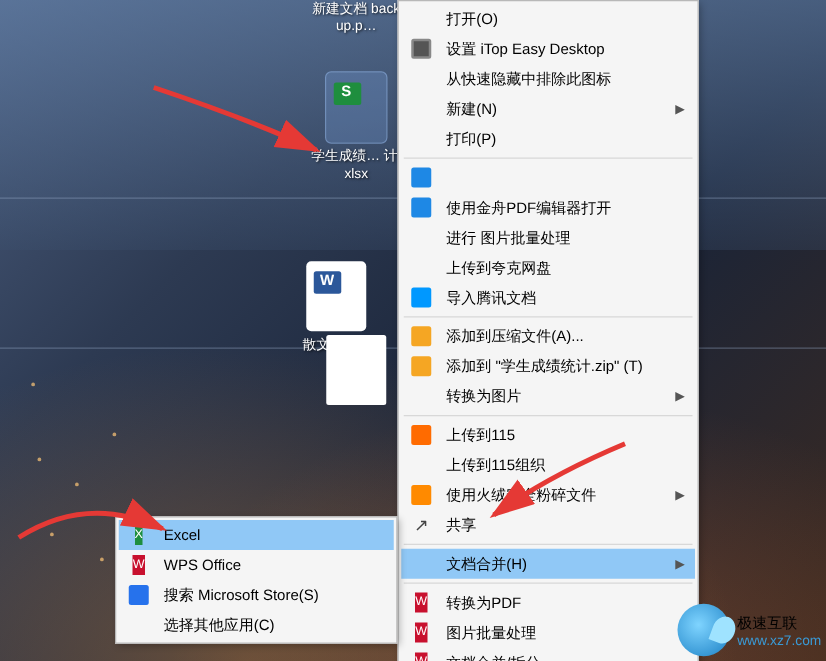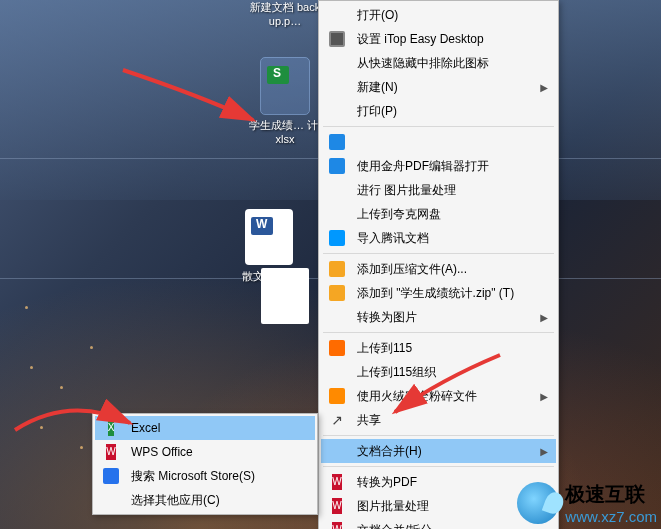--- a/index.html
+++ b/index.html
@@ -39,22 +39,22 @@
 .ic-red { background: #c8102e; color:#fff; font-size:10px; line-height:16px; text-align:center; }
 .ic-yellow { background: #f5a623; }
 .ic-share { color: #444; }
 
 .red-arrow { position: absolute; pointer-events: none; }
 .red-arrow svg { overflow: visible; }
 
 .watermark { position: absolute; right: 4px; bottom: 4px; display: flex; align-items: center; gap: 6px; }
 .wm-logo { width: 42px; height: 42px; background: radial-gradient(circle at 40% 40%, #7fd4ff, #1a7fc4); border-radius: 50%; position: relative; }
 .wm-logo::after { content: ""; position: absolute; right: -4px; top: 10px; width: 18px; height: 22px; background: #9fe3ff; border-radius: 50% 50% 50% 0; transform: rotate(20deg); }
-.wm-cn { font-size: 20px; font-weight: bold; }
-.wm-url { font-size: 15px; color: #3a9ad6; }
+.wm-cn { font-size: 12px; }
+.wm-url { font-size: 11px; color: #3a9ad6; }
 </style>
 </head>
 <body>
 
 <div class="sky-overlay"></div>
 <div class="city-glow"></div>
 <div class="divider-line" style="top:158px"></div>
 <div class="divider-line" style="top:278px"></div>
 <div class="dots">
   <span style="left:20px;bottom:120px"></span>

